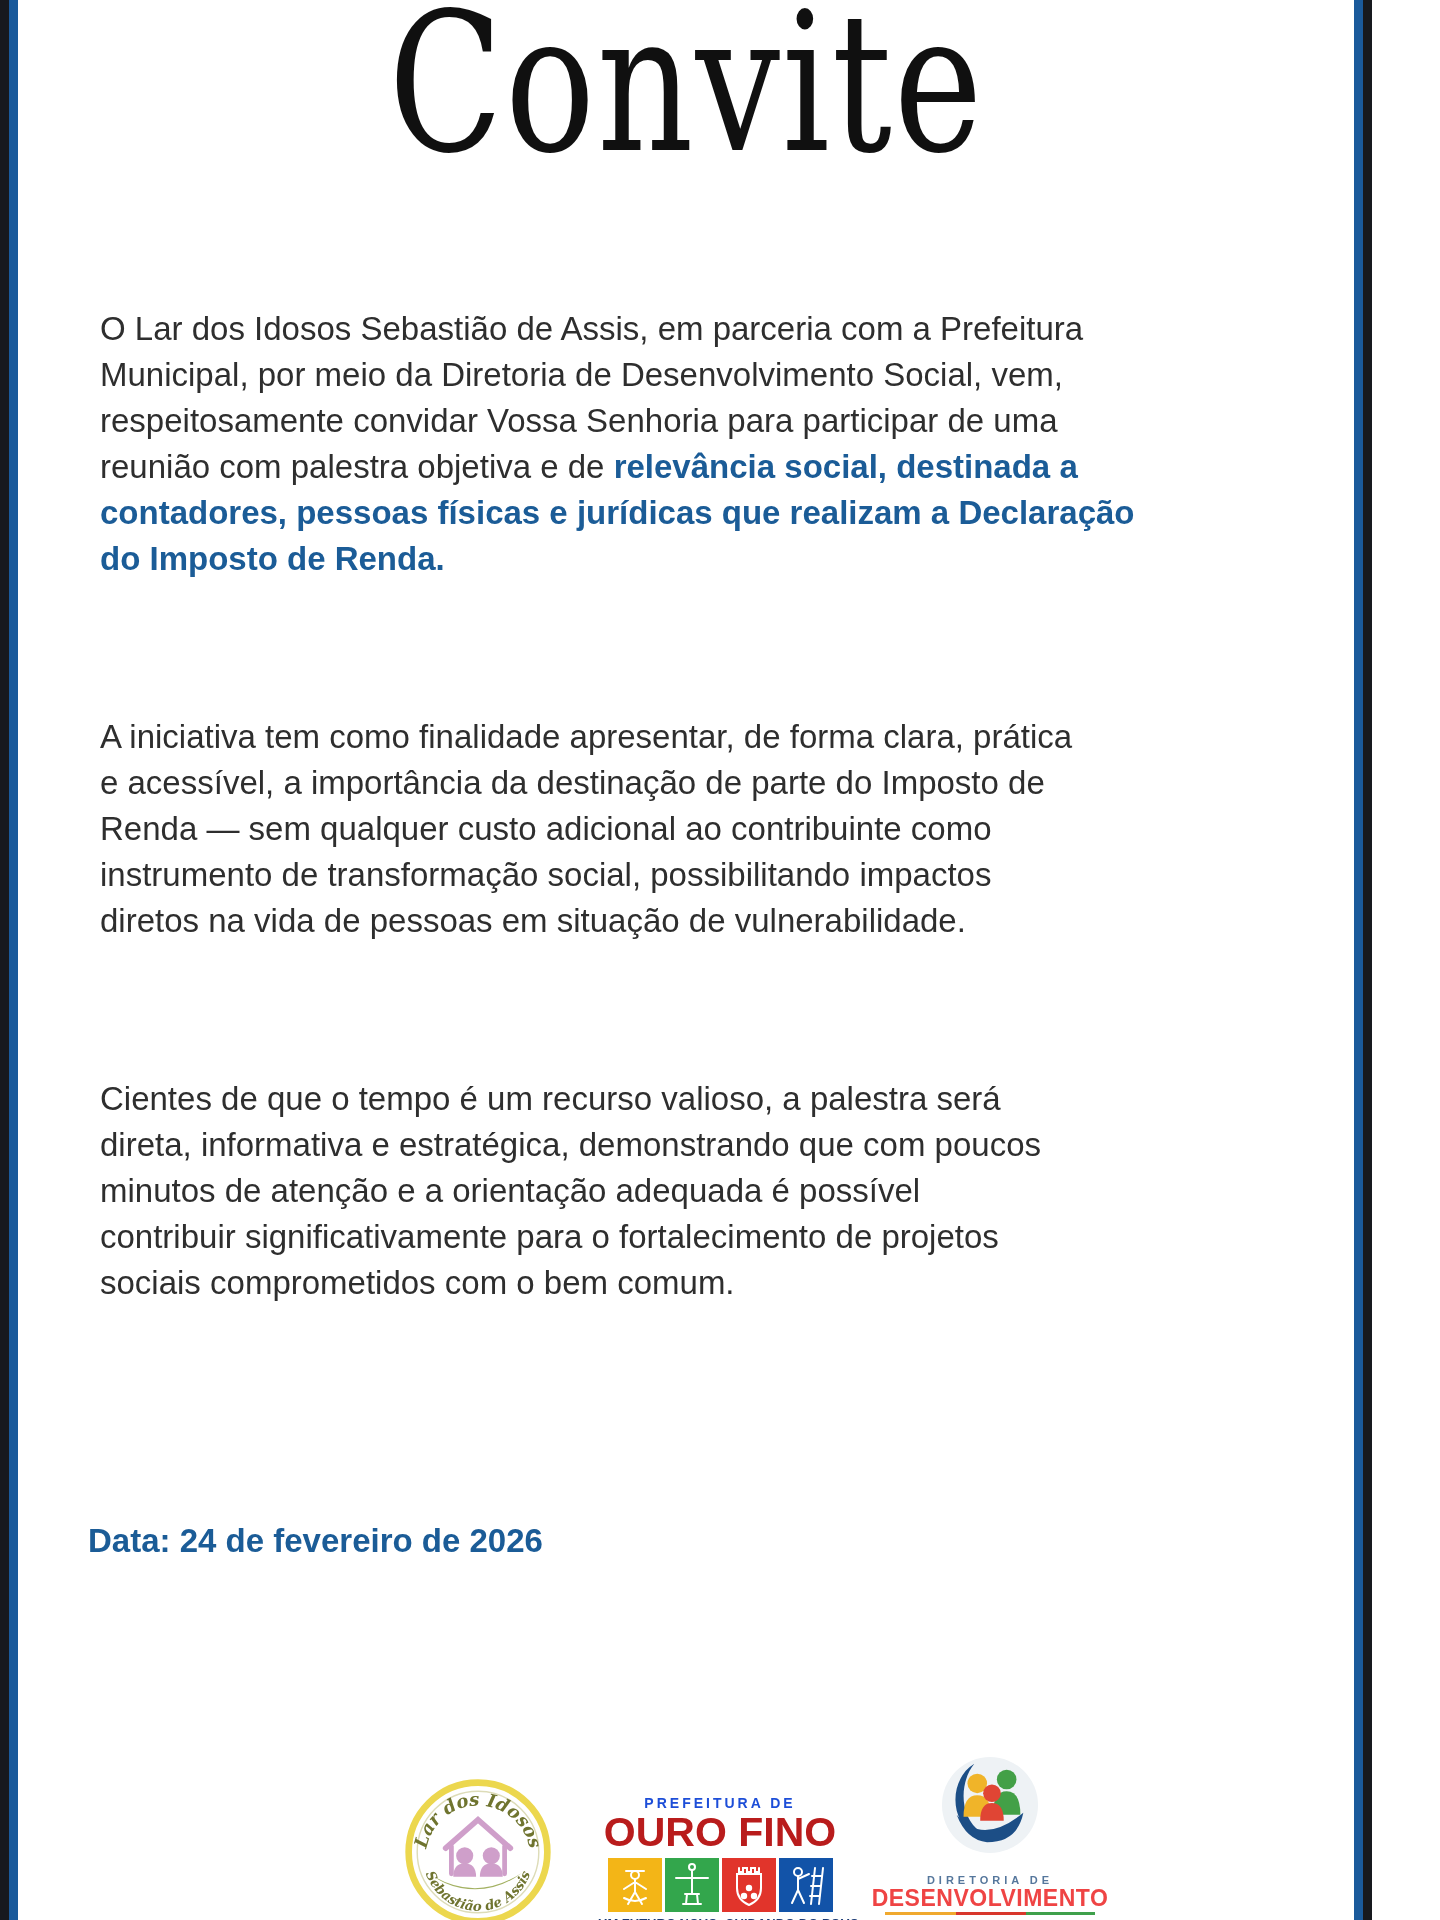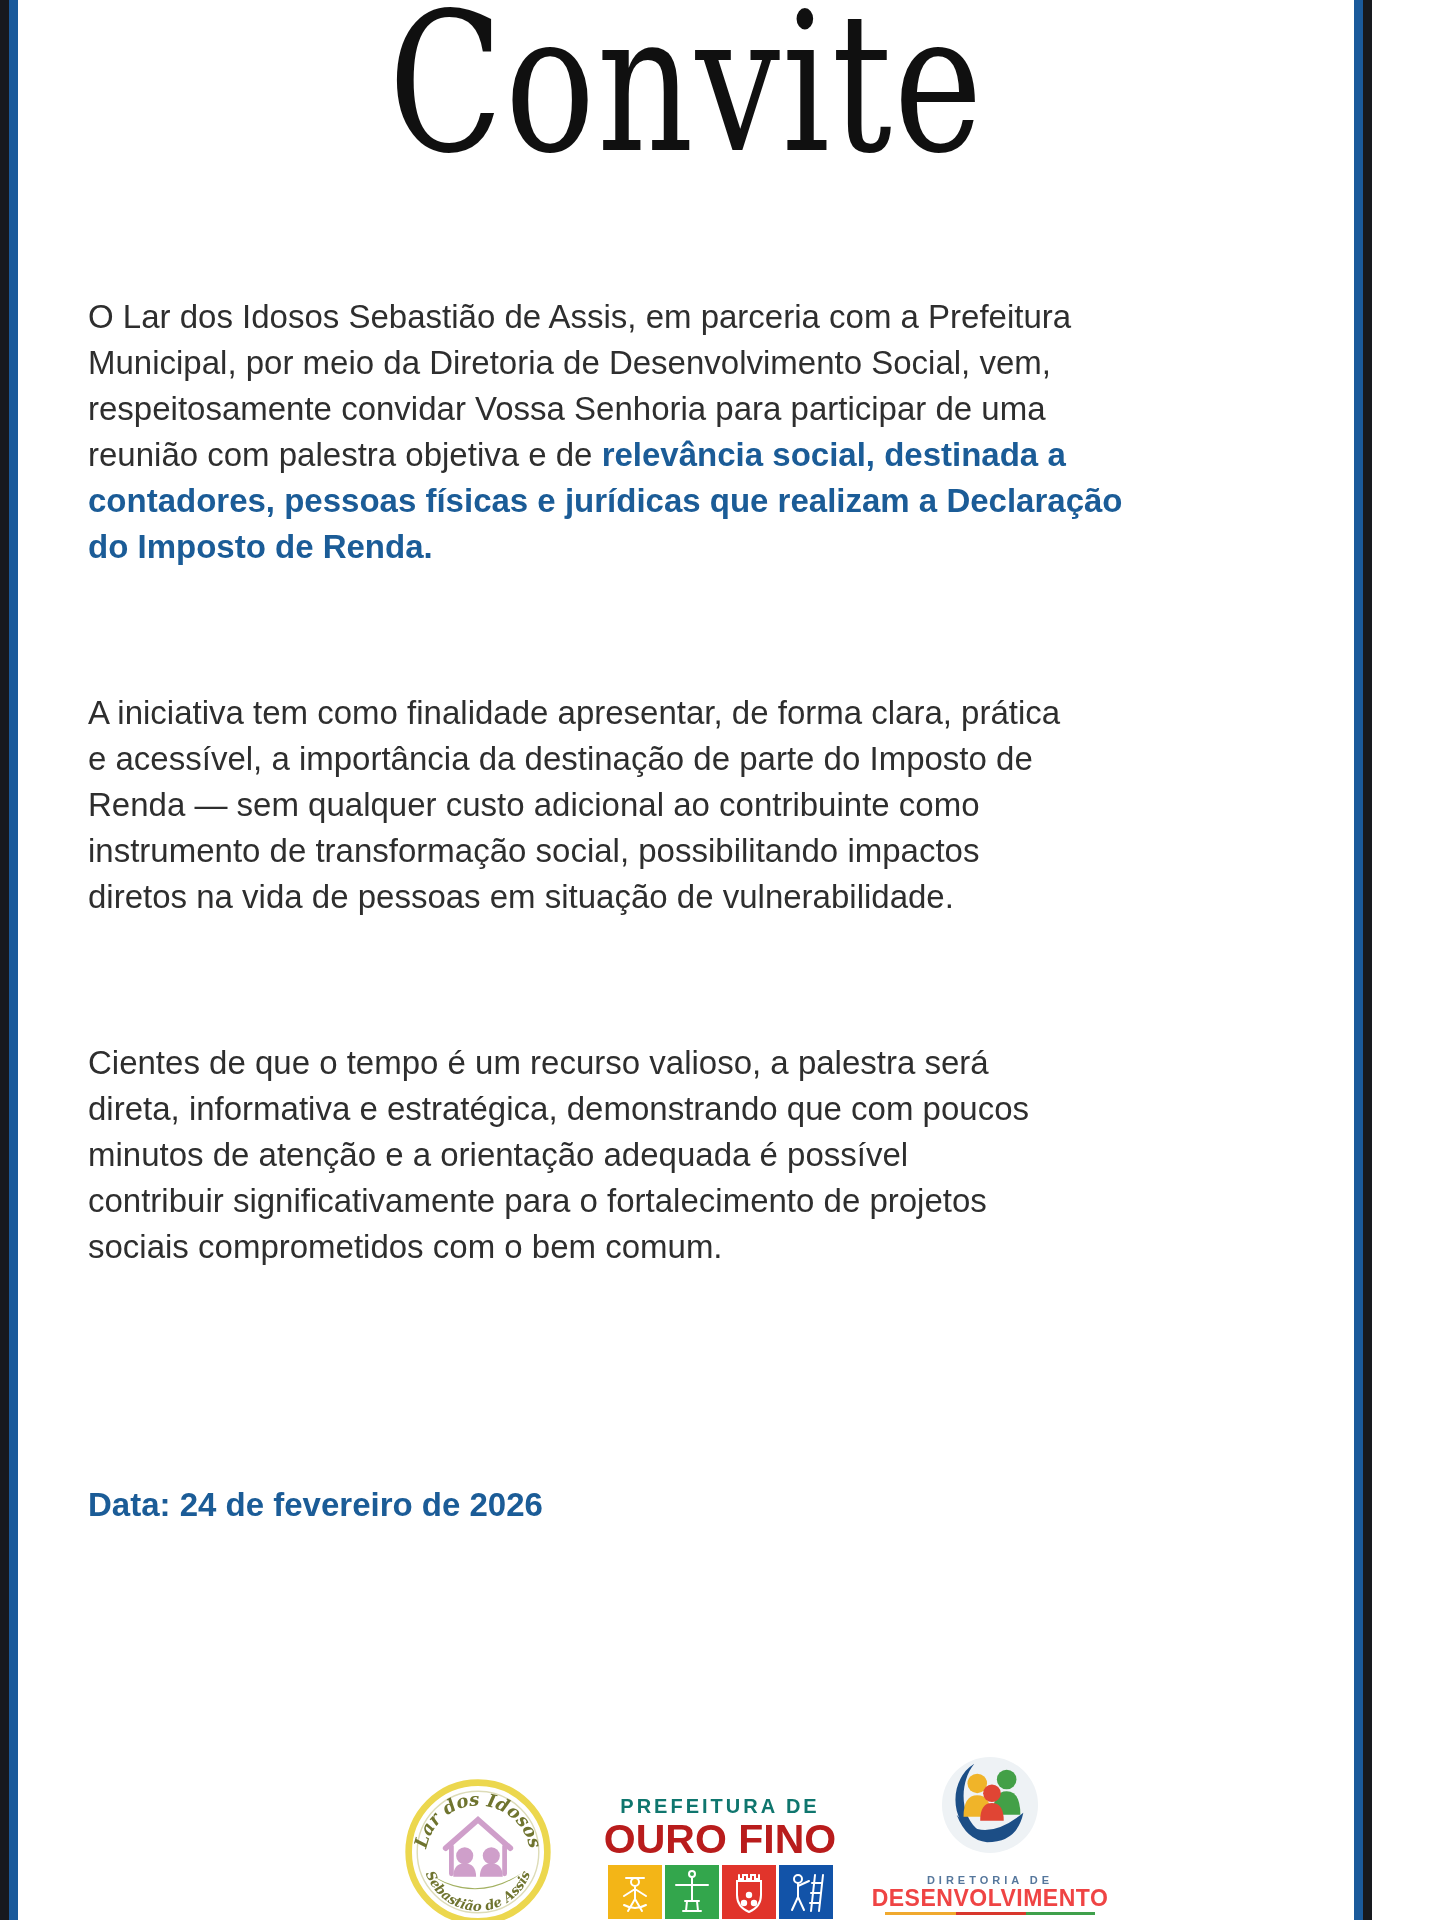--- a/index.html
+++ b/index.html
@@ -14,30 +14,30 @@
 
   
   .title-wrap{position:absolute;top:-16px;left:0;width:100%;text-align:center;}
   .title{display:inline-block;font-family:"DejaVu Serif",serif;font-weight:400;
          font-size:156px;line-height:160px;color:#101010;letter-spacing:2px;
          transform:scaleY(1.24) scaleX(0.96);transform-origin:top center;}
 
   
   .col{position:absolute;left:88px;top:202px;width:1300px;color:#2e2e2e;
        font-size:33px;line-height:46px;white-space:pre-line;}
-  .para{margin:0;}
+  .para{margin:12px;}
   .mb28{margin-bottom:28px;} .mb32{margin-bottom:32px;} .mb42{margin-bottom:42px;}
   .hl{color:#1b5c97;font-weight:bold;}
   .event-details{color:#1b5c97;font-weight:bold;}
 
   
   .logo{position:absolute;}
   .lar-logo{left:402px;top:1776px;width:152px;height:152px;}
   .pref-logo{left:598px;top:1795px;width:244px;text-align:center;}
-  .pref-eyebrow{font-size:20px;letter-spacing:3px;color:#0f766e;font-weight:bold;}
+  .pref-eyebrow{font-size:14px;letter-spacing:3px;color:#1d4ed8;font-weight:bold;}
   .pref-name{font-size:41px;font-weight:bold;color:#b91c1c;letter-spacing:0px;line-height:42px;}
   .pref-tiles{display:flex;justify-content:center;gap:3px;margin-top:5px;}
   .tile{width:54px;height:54px;}
   .t-yellow{background:#f3b517;} .t-green{background:#33a64c;}
   .t-red{background:#e1342b;} .t-blue{background:#1253a8;}
   .pref-tagline{margin-top:4px;font-size:13px;font-weight:bold;color:#1b3a74;white-space:nowrap;}
 
   .social-logo{left:858px;top:1756px;width:264px;text-align:center;}
   .social-circle{width:98px;height:98px;margin:0 auto;}
   .social-eyebrow{margin-top:20px;font-size:11px;letter-spacing:4px;color:#56779c;font-weight:bold;}

